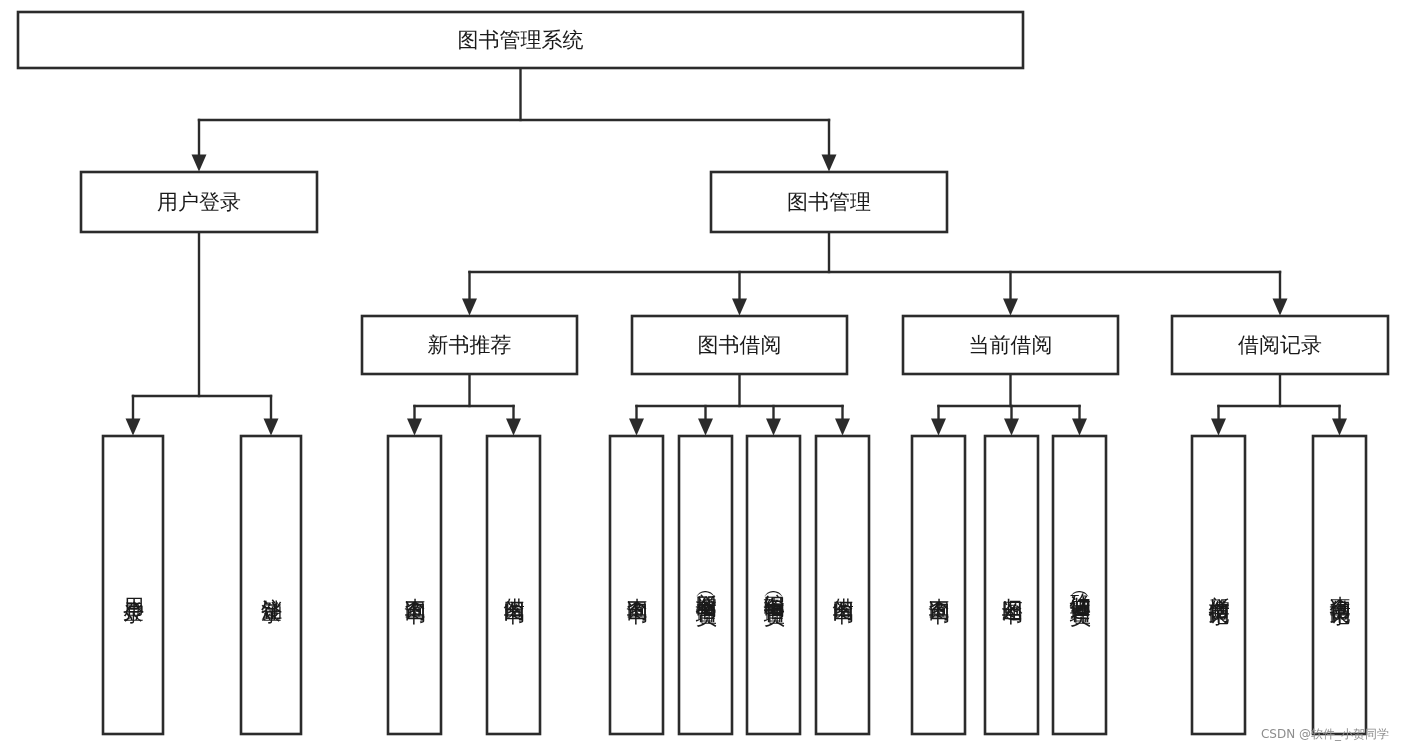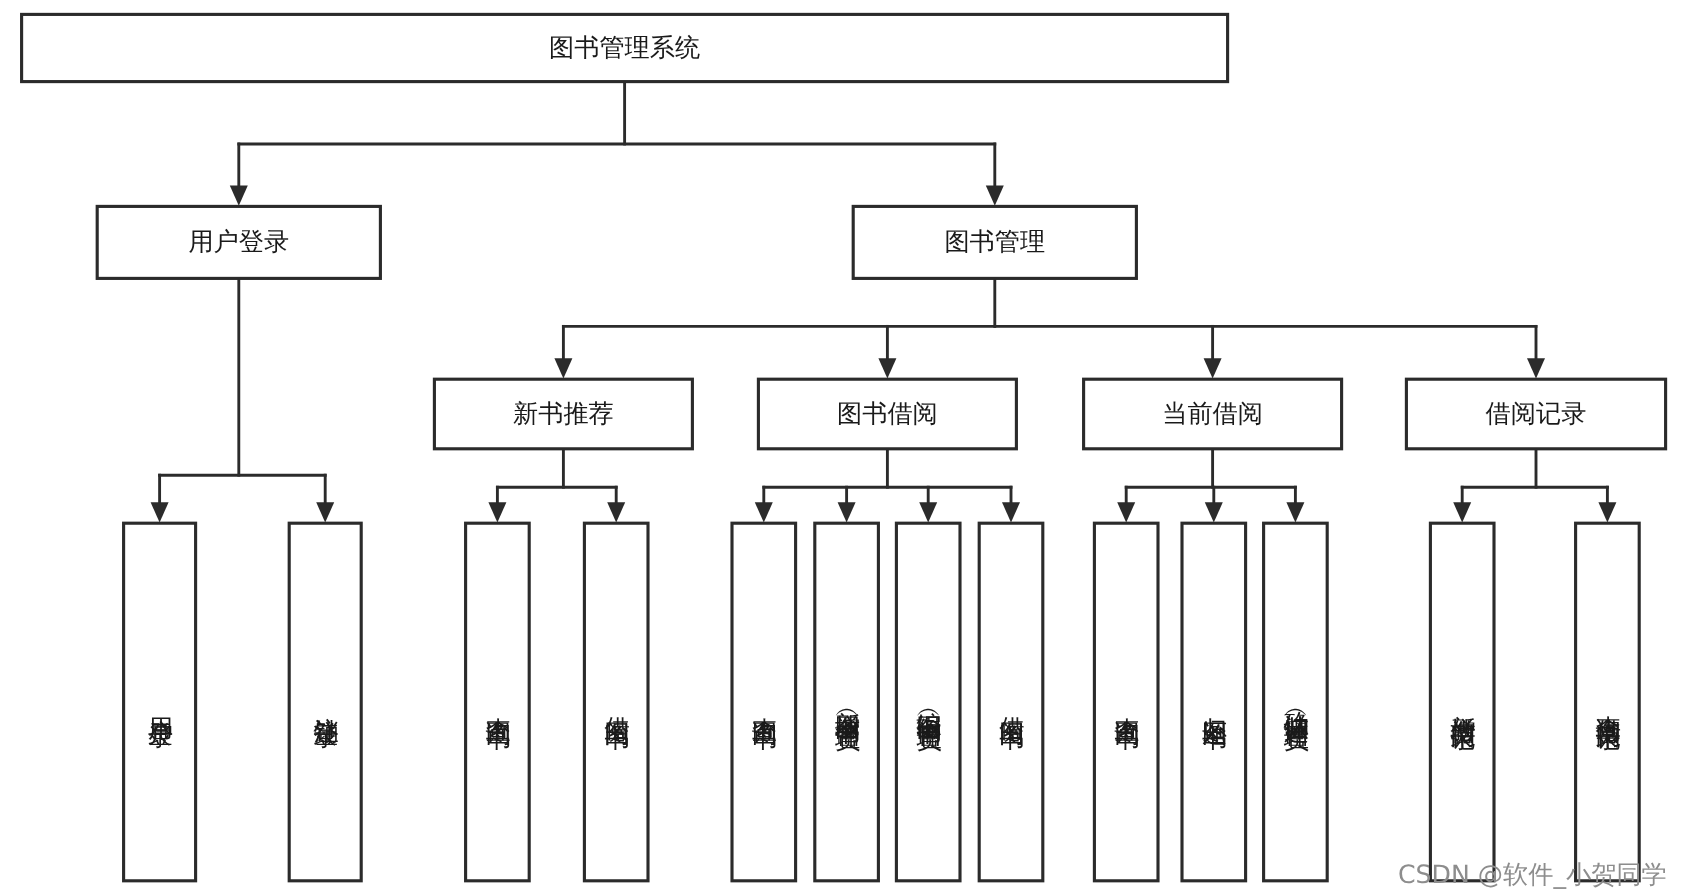--- a/index.html
+++ b/index.html
@@ -60,21 +60,21 @@
     letter-spacing: 2px;
     text-align: center;
     white-space: nowrap;
     user-select: none;
   }
   .watermark {
     position: absolute;
     right: 16px;
     bottom: 4px;
     font-family: "DejaVu Sans", "Liberation Sans", sans-serif;
-    font-size: 21px;
+    font-size: 12px;
     color: #8d8d8d;
     white-space: nowrap;
     user-select: none;
   }
 </style>
 </head>
 <body>
 
 <div id="diagram-root">
 

